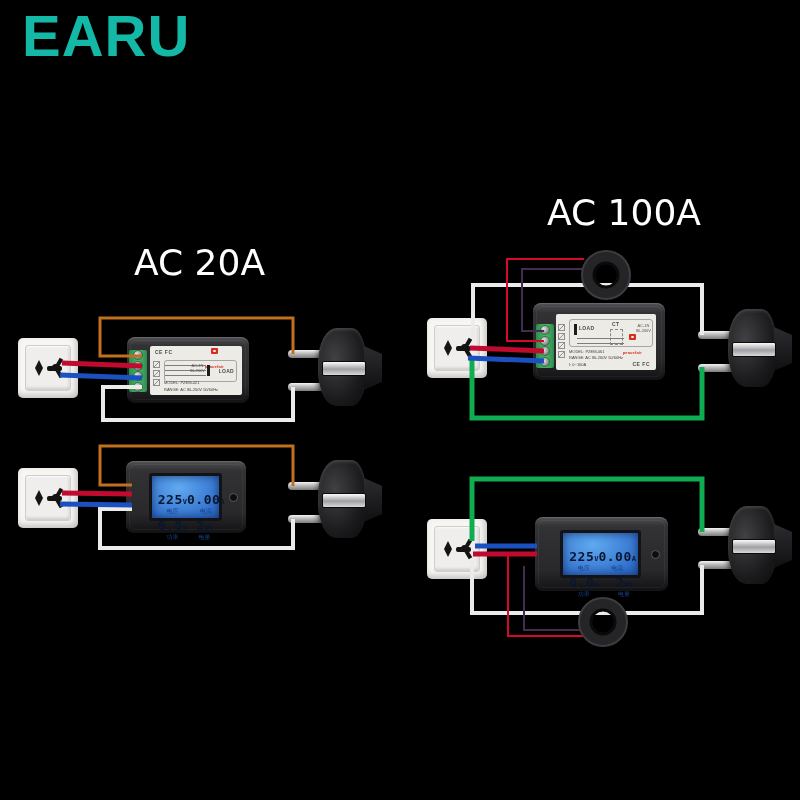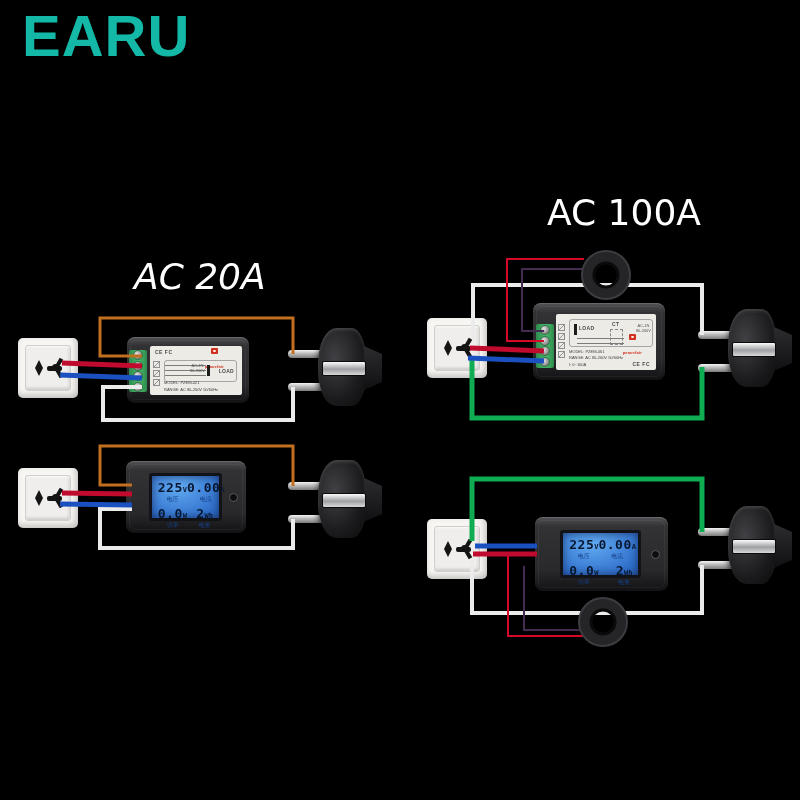--- a/index.html
+++ b/index.html
@@ -69,36 +69,36 @@
   .sbar{position:absolute;width:3px;height:11px;background:#1c1c1c;}
   .stext{position:absolute;font-size:5px;font-weight:bold;color:#4c4c4c;letter-spacing:.3px;}
   .srating{position:absolute;font-size:4px;line-height:1.2;color:#555;text-align:center;white-space:pre-line;}
   .ctbox{position:absolute;width:11px;height:14px;border:1px dashed #8a8a8a;}
   .meta{position:absolute;font-size:4px;line-height:1.6;color:#3f3f3f;white-space:pre-line;}
 
   
   .lcd{position:absolute;left:19%;top:17%;width:61%;height:66%;border:3px solid #121318;border-radius:3px;
       background:radial-gradient(ellipse at 40% 28%,#60a9f0,#2f6ecb 78%,#2a62b6);
       box-shadow:inset 0 0 8px rgba(0,0,25,.5);display:flex;flex-direction:column;justify-content:space-evenly;
-      padding:2px 6px;box-sizing:border-box;}
+      padding:14px 6px;box-sizing:border-box;}
   .lrow{display:flex;justify-content:space-between;}
   .lcell{text-align:center;}
   .lval{font-family:"DejaVu Sans Mono",monospace;font-weight:bold;font-size:13px;color:#081730;letter-spacing:.5px;}
   .lunit{font-family:"DejaVu Sans Mono",monospace;font-weight:bold;font-size:7px;color:#081730;}
   .llab{display:block;font-size:6px;color:#16418a;margin-top:-1px;}
   .meter-btn{position:absolute;right:8px;top:45%;width:7px;height:7px;border-radius:50%;
       background:#0d0d0e;border:1px solid #5b5b60;}
 </style>
 </head>
 <body>
 
 <div id="stage">
 
   <div class="logo">EARU</div>
-  <div class="sec-label" style="left:134px;top:256px;font-style:italic;">AC 20A</div>
+  <div class="sec-label" style="left:134px;top:242px;">AC 20A</div>
   <div class="sec-label" style="left:547px;top:192px;">AC 100A</div>
 
   <div class="socket" style="left:18px;top:338px;">
     <div class="socket-inner">
       <div class="tri-up"></div>
       <div class="tri-down"></div>
       <div class="slot-mid"></div>
       <div class="slot-r1"></div>
       <div class="slot-r2"></div>
     </div>

